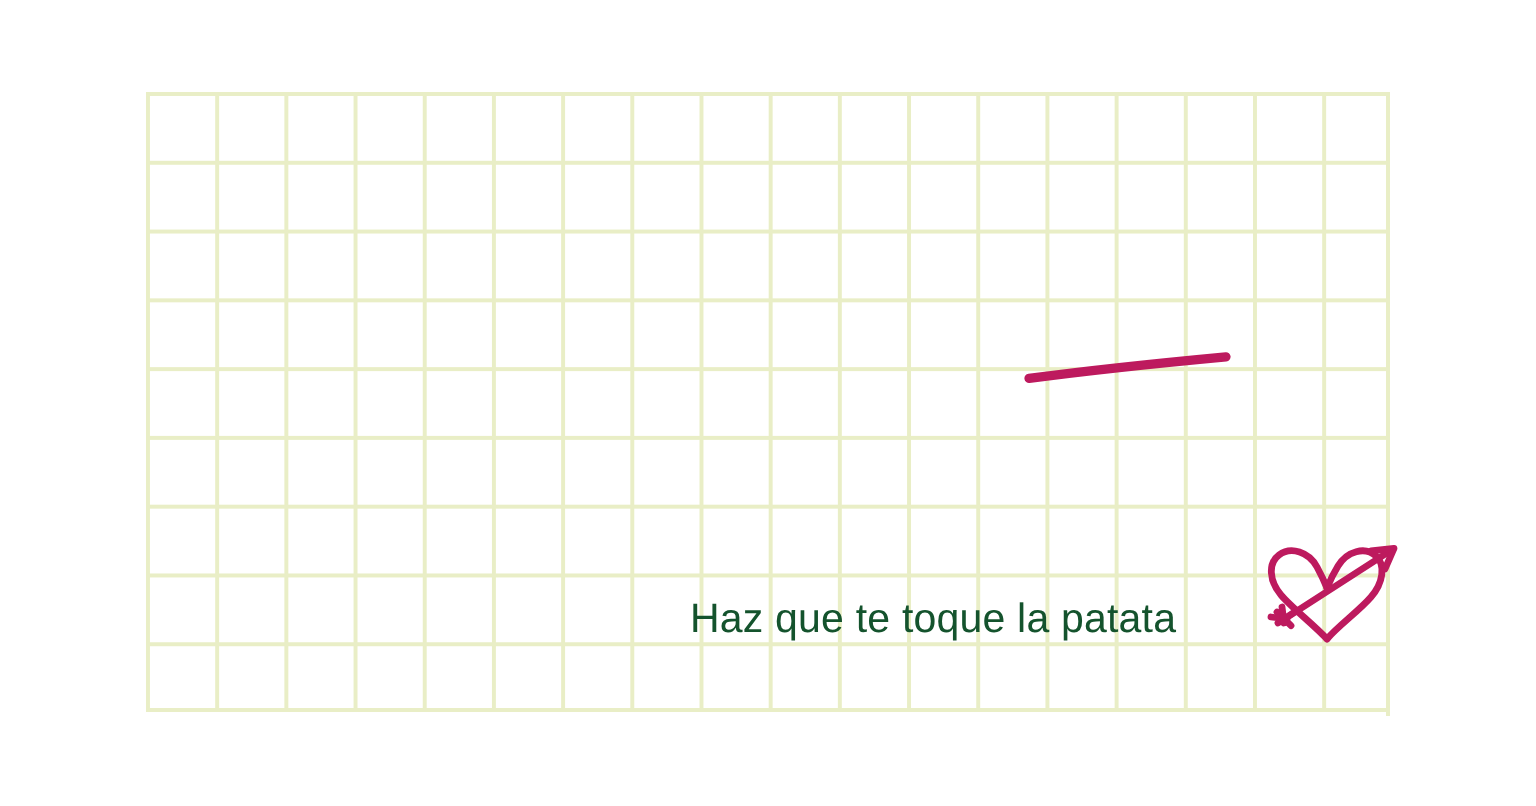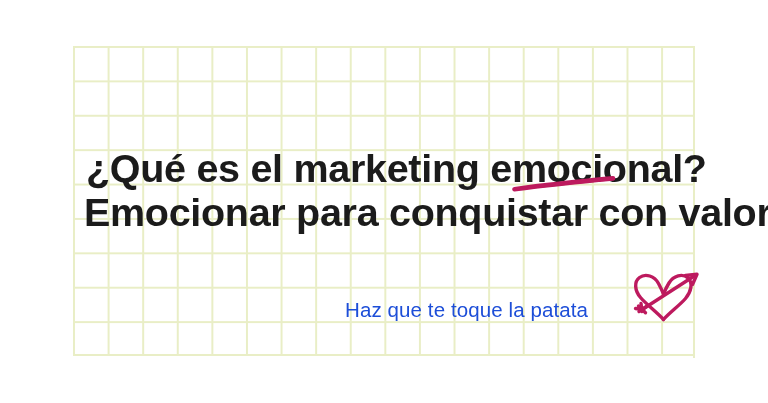--- a/index.html
+++ b/index.html
@@ -82,21 +82,21 @@
     position: absolute;
     left: 345px;
     top: 296px;
     display: flex;
     align-items: center;
   }
   #tagline-text {
     font-size: 20.5px;
     line-height: 28px;
     font-weight: normal;
-    color: #1d4ed8;
+    color: #14532d;
     letter-spacing: 0.1px;
     white-space: nowrap;
   }
   #heart-arrow-icon {
     position: absolute;
     left: 626px;
     top: 266px;
     width: 78px;
     height: 58px;
     pointer-events: none;
@@ -104,24 +104,20 @@
 </style>
 </head>
 <body>
 
 <div id="canvas">
 
   <div id="grid"></div>
   <div id="grid-edge-right"></div>
   <div id="grid-edge-bottom"></div>
 
-  <div id="headline">
-    <span class="headline-line" id="headline-line-1">¿Qué es el marketing emocional?</span>
-    <span class="headline-line" id="headline-line-2">Emocionar para conquistar con valor</span>
-  </div>
 
   <svg id="underline-stroke" viewBox="0 0 104 16">
     <path d="M2.5 13.2 C 22 10.6, 56 6.6, 101 2.4" stroke="#bd1a5e" stroke-width="4.6" stroke-linecap="round" fill="none"></path>
     <path d="M12 12.0 C 34 9.4, 64 5.9, 99 2.9" stroke="#bd1a5e" stroke-width="3.0" stroke-linecap="round" fill="none"></path>
   </svg>
 
   <div id="tagline-row">
     <span id="tagline-text">Haz que te toque la patata</span>
   </div>
 

